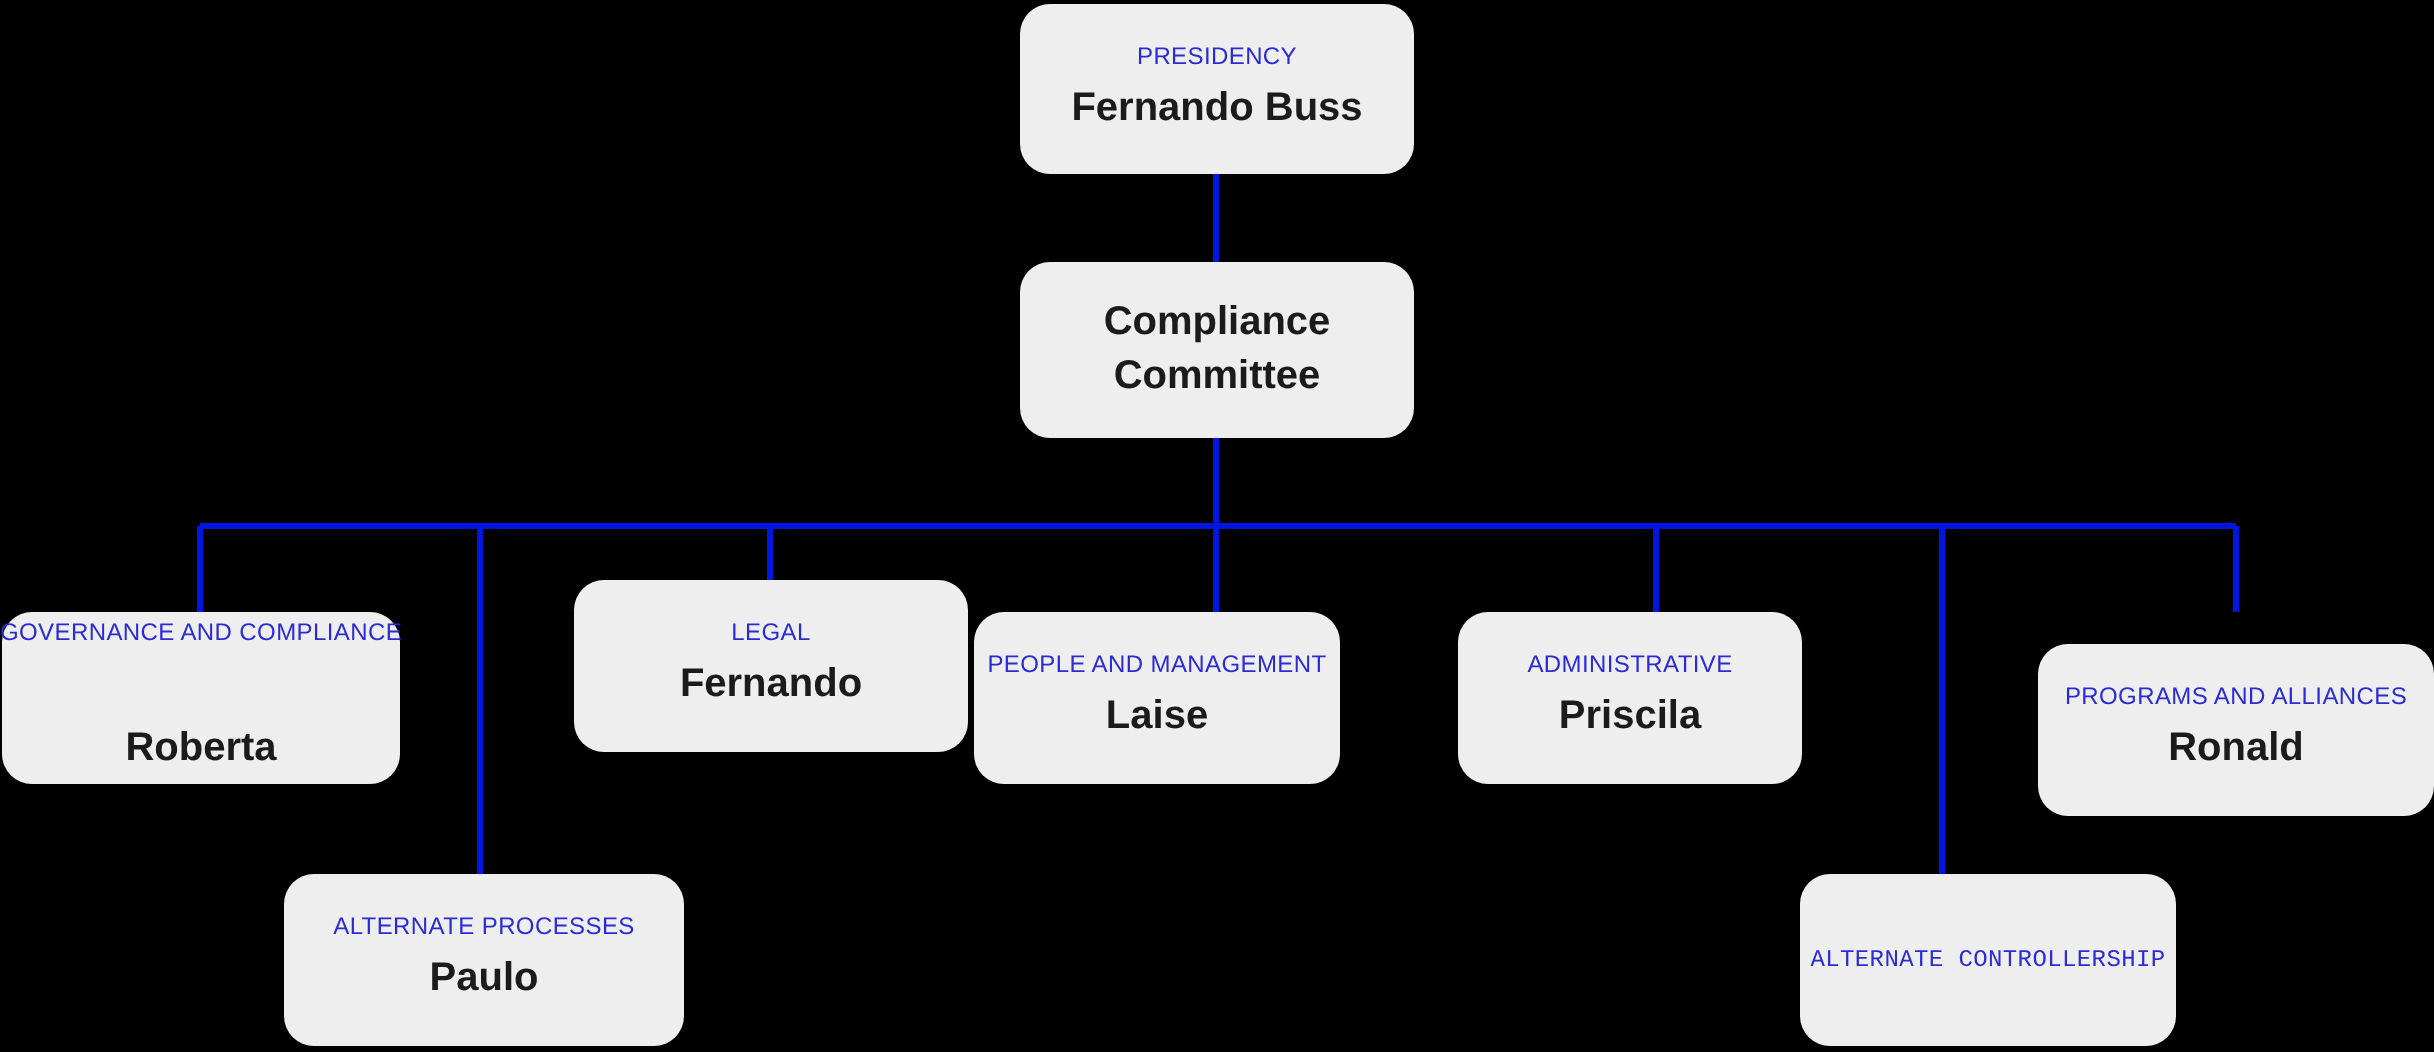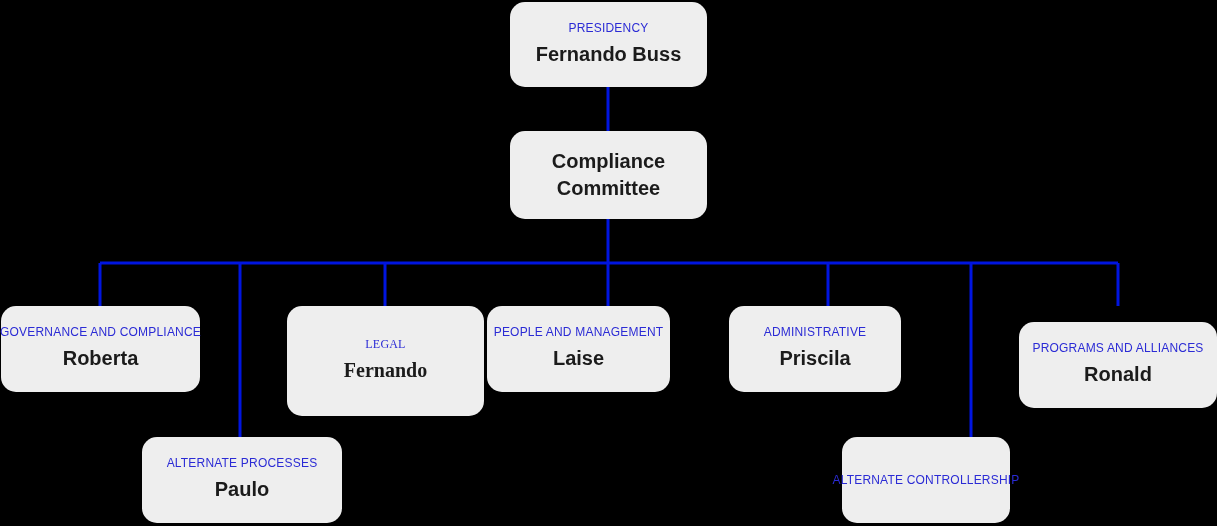--- a/index.html
+++ b/index.html
@@ -78,26 +78,26 @@
 
   <div class="node" style="left:510px; top:2px; width:197px; height:85px;">
     <div class="node-label">PRESIDENCY</div>
     <div class="node-name">Fernando Buss</div>
   </div>
 
   <div class="node" style="left:510px; top:131px; width:197px; height:88px;text-align:center;">
     <div class="node-name">Compliance Committee</div>
   </div>
 
-  <div class="node" style="left:1px; top:306px; width:199px; height:86px;">
+  <div class="node" style="left:1px; top:306px; width:199px; height:86px;justify-content:space-between;">
     <div class="node-label">GOVERNANCE AND COMPLIANCE</div>
     <div class="node-name">Roberta</div>
   </div>
 
-  <div class="node" style="left:287px; top:306px; width:197px; height:110px;font-family:Liberation Serif, serif;">
+  <div class="node" style="left:287px; top:290px; width:197px; height:86px;">
     <div class="node-label">LEGAL</div>
     <div class="node-name">Fernando</div>
   </div>
 
   <div class="node" style="left:487px; top:306px; width:183px; height:86px;text-align:center;">
     <div class="node-label">PEOPLE AND MANAGEMENT</div>
     <div class="node-name">Laise</div>
   </div>
 
   <div class="node" style="left:729px; top:306px; width:172px; height:86px;">
@@ -108,17 +108,17 @@
   <div class="node" style="left:1019px; top:306px; width:198px; height:86px;margin-top:16px;">
     <div class="node-label">PROGRAMS AND ALLIANCES</div>
     <div class="node-name">Ronald</div>
   </div>
 
   <div class="node" style="left:142px; top:437px; width:200px; height:86px;">
     <div class="node-label">ALTERNATE PROCESSES</div>
     <div class="node-name">Paulo</div>
   </div>
 
-  <div class="node" style="left:842px; top:437px; width:168px; height:86px;">
+  <div class="node" style="left:900px; top:437px; width:188px; height:86px;font-family:Liberation Mono, monospace;">
     <div class="node-label">ALTERNATE CONTROLLERSHIP</div>
   </div>
 
 </div>
 
 </body></html>

